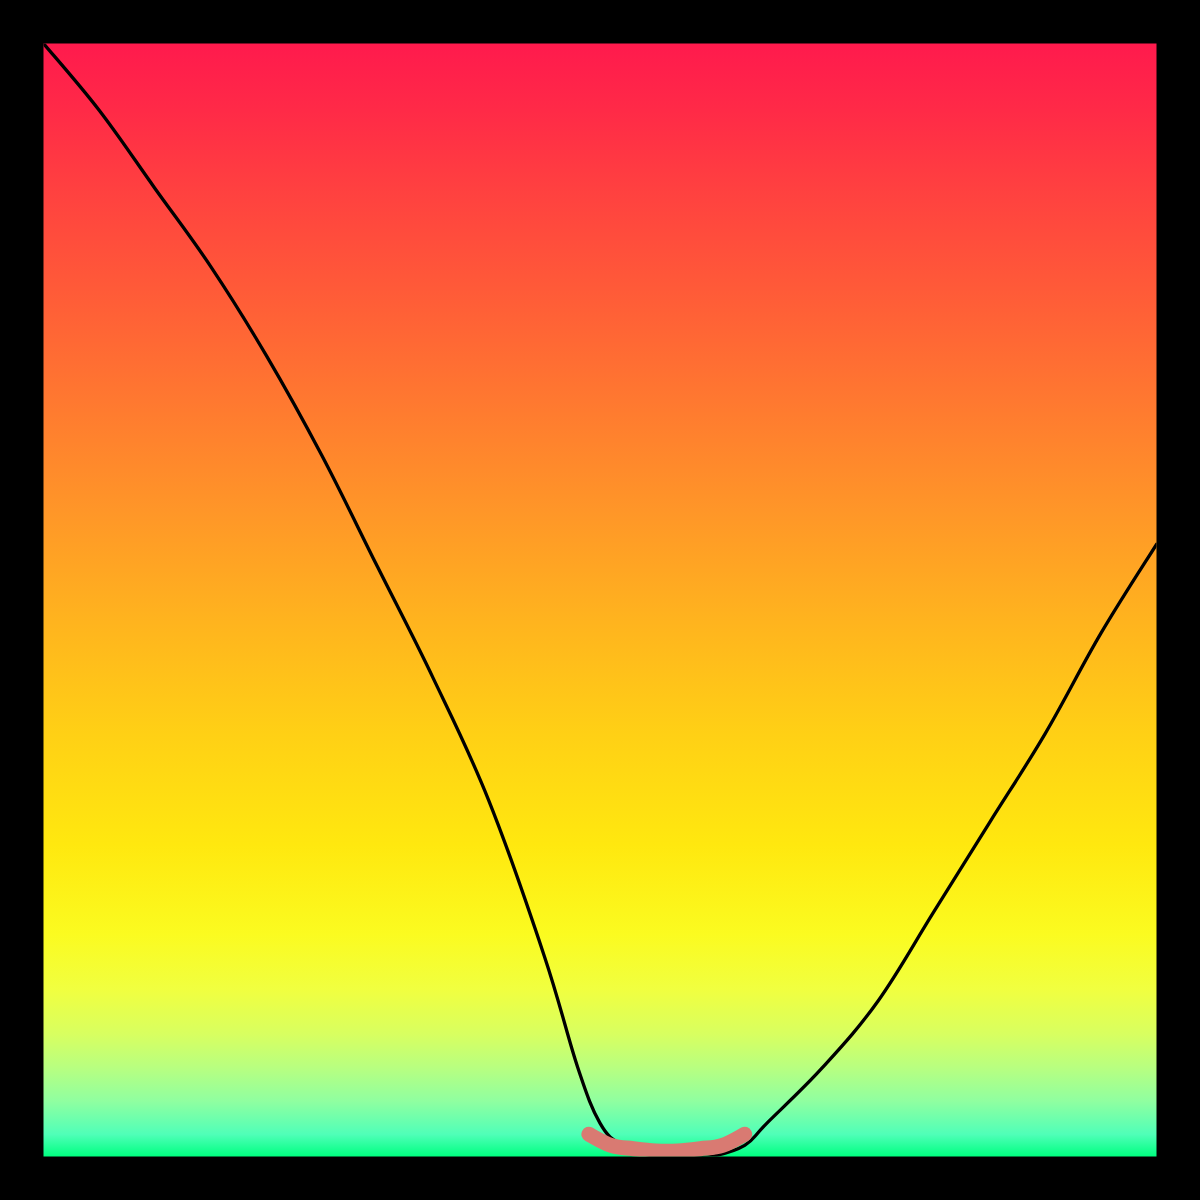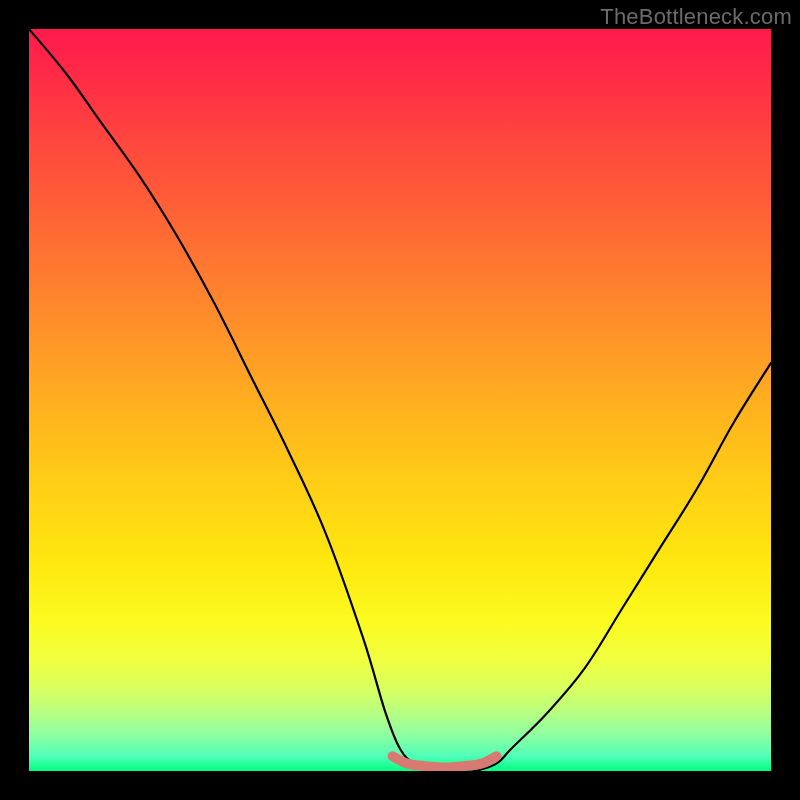--- a/index.html
+++ b/index.html
@@ -57,21 +57,20 @@
     top: 0;
     width: 742px;
     height: 742px;
     z-index: 10;
   }
 </style>
 </head>
 <body>
 
 <div class="frame">
-  <div class="attribution">TheBottleneck.com</div>
 
   <div class="plot">
     <svg class="curve" viewBox="0 0 742 742" preserveAspectRatio="none">
       <path id="curve-path" fill="none" stroke="#000" stroke-width="2.2" stroke-linecap="round" stroke-linejoin="round" d="M 0.00 0.00 C 6.68 8.01, 23.74 27.16, 37.10 44.52 C 50.46 61.88, 60.84 77.76, 74.20 96.46 C 87.56 115.16, 97.94 128.37, 111.30 148.40 C 124.66 168.43, 135.04 185.05, 148.40 207.76 C 161.76 230.47, 172.14 249.16, 185.50 274.54 C 198.86 299.92, 209.24 322.03, 222.60 348.74 C 235.96 375.45, 246.34 394.89, 259.70 422.94 C 273.06 450.99, 283.44 471.17, 296.80 504.56 C 310.16 537.95, 323.22 576.39, 333.90 608.44 C 344.58 640.49, 349.48 662.61, 356.16 682.64 C 362.84 702.67, 365.66 710.39, 371.00 719.74 C 376.34 729.09, 379.16 730.57, 385.84 734.58 C 392.52 738.59, 400.09 740.66, 408.10 742.00 C 416.11 743.34, 423.68 742.00, 430.36 742.00 C 437.04 742.00, 438.52 743.34, 445.20 742.00 C 451.88 740.66, 460.78 738.59, 467.46 734.58 C 474.14 730.57, 472.95 729.09, 482.30 719.74 C 491.65 710.39, 506.04 697.33, 519.40 682.64 C 532.76 667.95, 543.14 656.82, 556.50 638.12 C 569.86 619.42, 580.24 600.13, 593.60 578.76 C 606.96 557.39, 617.34 540.77, 630.70 519.40 C 644.06 498.03, 654.44 482.75, 667.80 460.04 C 681.16 437.33, 691.54 415.97, 704.90 393.26 C 718.26 370.55, 735.32 344.58, 742.00 333.90"></path>
       <path id="marker-path" fill="none" stroke="#d97a72" stroke-width="10" stroke-linecap="round" stroke-linejoin="round" d="M 363.58 727.16 C 366.25 728.50, 373.08 732.84, 378.42 734.58 C 383.76 736.32, 387.92 736.14, 393.26 736.81 C 398.60 737.47, 402.76 738.02, 408.10 738.29 C 413.44 738.56, 417.60 738.56, 422.94 738.29 C 428.28 738.02, 432.44 737.47, 437.78 736.81 C 443.12 736.14, 447.28 736.32, 452.62 734.58 C 457.96 732.84, 464.79 728.50, 467.46 727.16"></path>
     </svg>
   </div>
 </div>
 
 </body></html>

